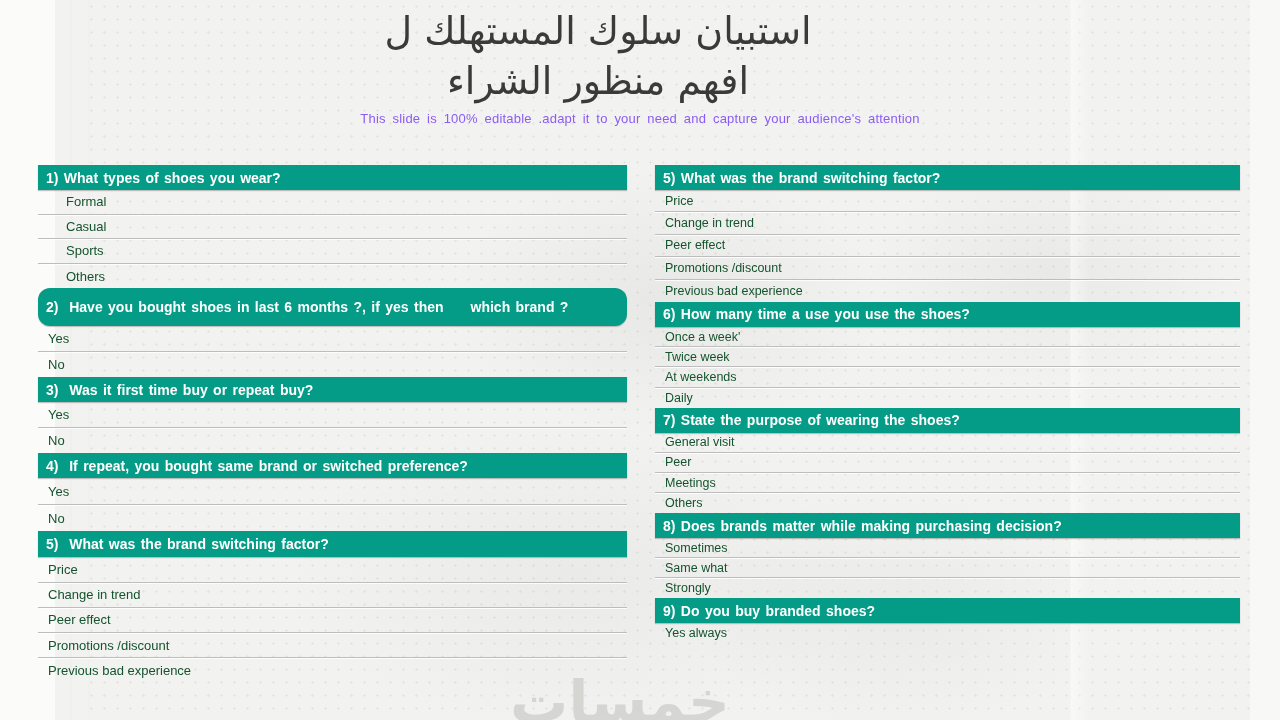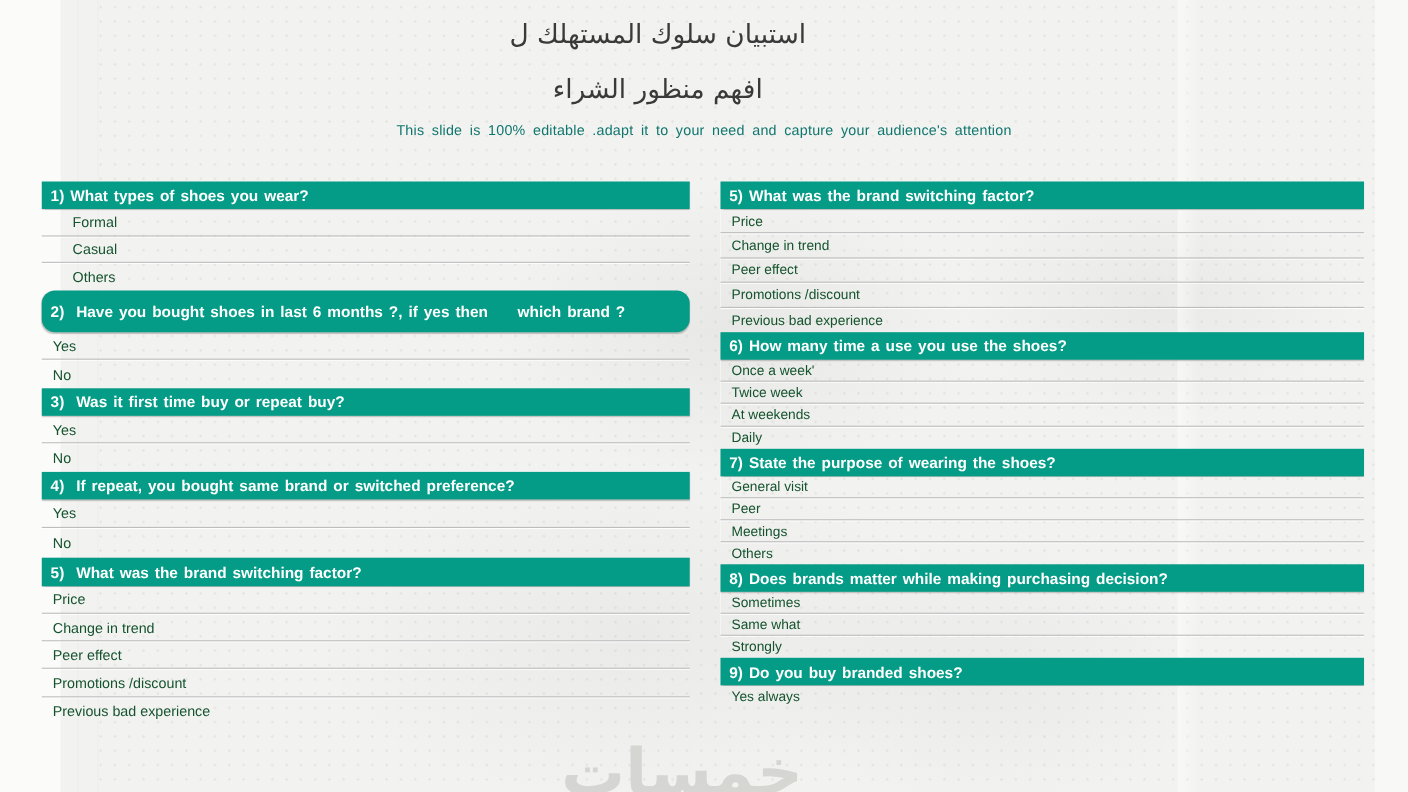--- a/index.html
+++ b/index.html
@@ -24,25 +24,25 @@
       linear-gradient(90deg,transparent 1070px,rgba(255,255,255,.5) 1071px,transparent 1090px),
       radial-gradient(ellipse 310px 190px at 52% 42%,rgba(140,150,145,.10),transparent 70%),
       radial-gradient(ellipse 260px 160px at 82% 38%,rgba(140,150,145,.09),transparent 70%),
       radial-gradient(ellipse 420px 220px at 45% 80%,rgba(140,150,145,.08),transparent 70%),
       radial-gradient(ellipse 300px 170px at 70% 85%,rgba(140,150,145,.08),transparent 70%);
   }
   
   .title-wrap{position:absolute;top:6px;left:0;width:1280px;padding-right:84px;box-sizing:border-box;text-align:center;}
   .title-line{
     font-family:"DejaVu Serif","DejaVu Sans",serif;
-    font-size:24px;line-height:50px;color:#3a3a3a;direction:rtl;
+    font-size:38px;line-height:50px;color:#3a3a3a;direction:rtl;
   }
   .subtitle{
     position:absolute;top:111px;left:0;width:1280px;text-align:center;
-    font-size:13px;color:#0f766e;word-spacing:3px;letter-spacing:.2px;
+    font-size:13px;color:#8b5cf6;word-spacing:3px;letter-spacing:.2px;
   }
   
   .col{position:absolute;top:165px;}
   .col-left{left:38px;width:589px;}
   .col-right{left:655px;width:585px;}
   .group{margin:0;}
   .hdr{
     height:25px;box-sizing:border-box;display:flex;align-items:center;
     background:var(--accent,#049c87);color:#ffffff;
     font-size:14px;font-weight:bold;padding:0 8px;
@@ -92,20 +92,21 @@
     <div class="title-line">استبيان سلوك المستهلك ل</div>
     <div class="title-line">افهم منظور الشراء</div>
   </div>
   <div class="subtitle">This slide is 100% editable .adapt it to your need and capture your audience's attention</div>
 
   <div class="col col-left">
       <div class="group indent-wide">
         <div class="hdr">1) What types of shoes you wear?</div>
         <div class="opt">Formal</div>
         <div class="opt">Casual</div>
+        <div class="opt">Sports</div>
         <div class="opt">Others</div>
       </div>
       <div class="group">
         <div class="hdr">2)  Have you bought shoes in last 6 months ?, if yes then     which brand ?</div>
         <div class="opt">Yes</div>
         <div class="opt">No</div>
       </div>
       <div class="group">
         <div class="hdr">3)  Was it first time buy or repeat buy?</div>
         <div class="opt">Yes</div>

